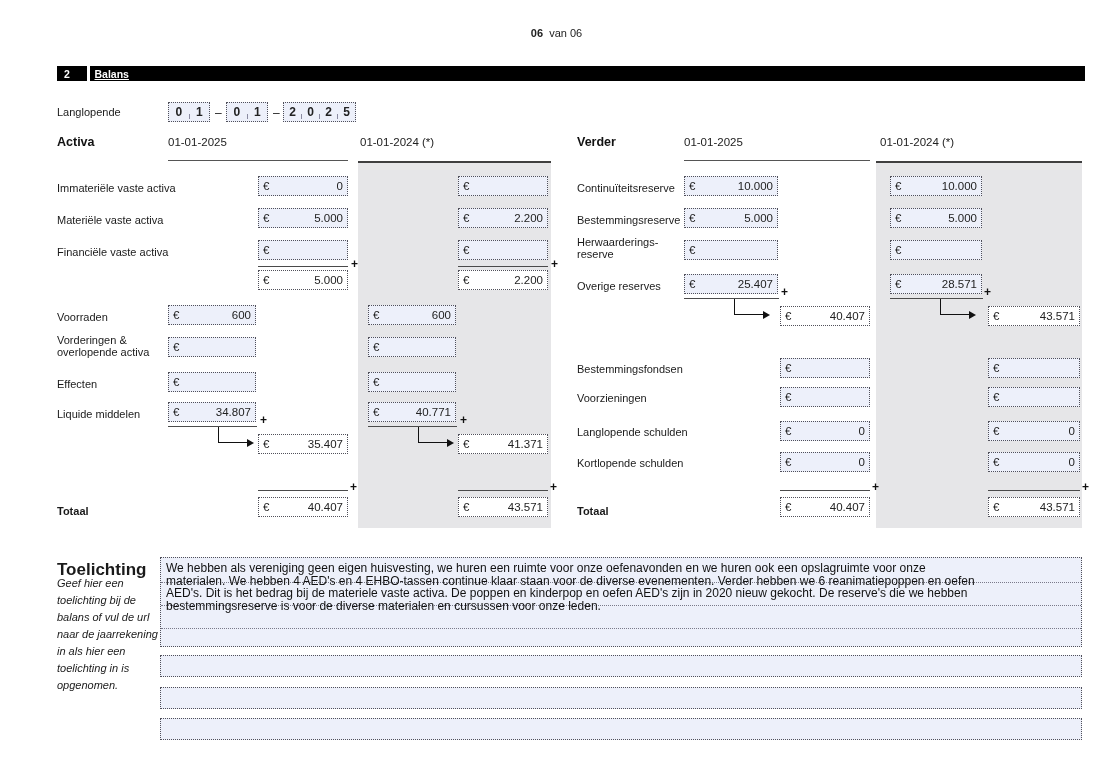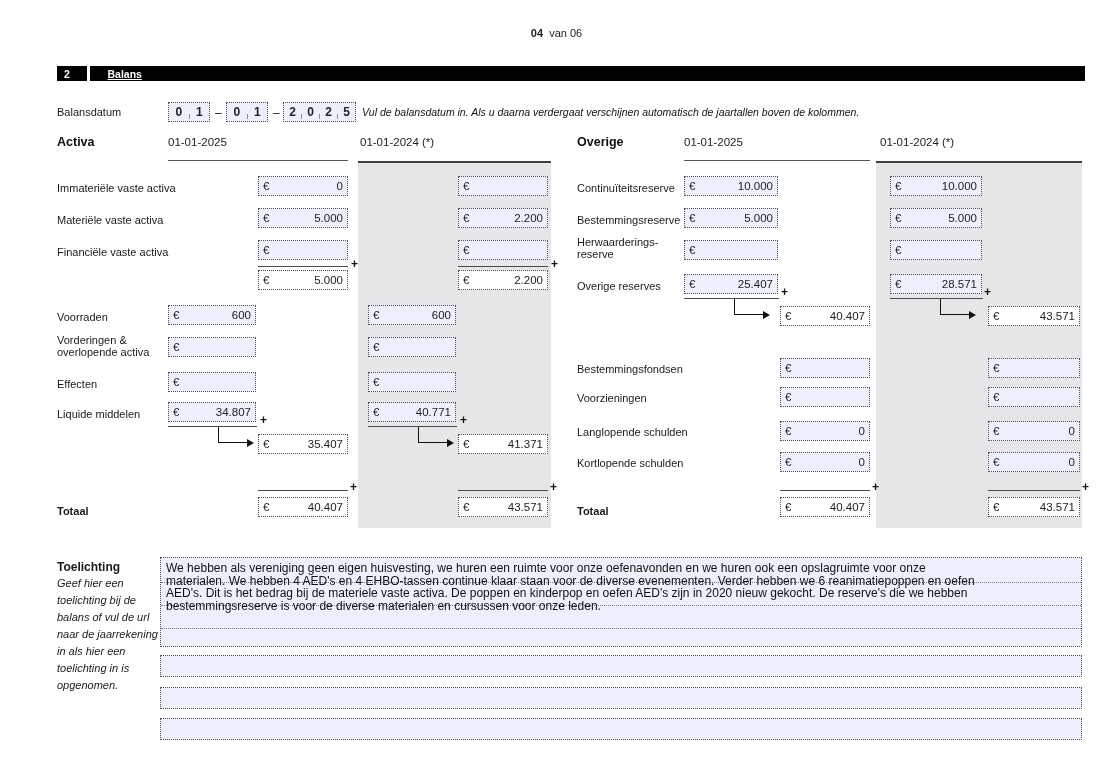--- a/index.html
+++ b/index.html
@@ -9,21 +9,21 @@
 
   .pageind { position:absolute; top:27px; left:0; width:100%; text-align:center;
              font-size:11px; color:#222; }
   .pageind .b { font-weight:bold; }
 
   .secbar { position:absolute; left:57px; top:66px; width:1028px; height:15px;
             background:#000; color:#fff; display:flex; align-items:center;
             font-size:10.5px; font-weight:bold; }
   .secnum { width:30px; padding-left:7px; }
   .secsep { width:2.5px; height:15px; background:#fff; flex:0 0 auto; }
-  .sectitle { padding-left:18px;text-decoration:underline; }
+  .sectitle { padding-left:5px;text-decoration:underline; }
 
   .lbl { position:absolute; font-size:11px; color:#1a1a1a; white-space:nowrap; }
   .lbl.bold { font-weight:bold; }
   .colhead { position:absolute; top:136px; font-size:11.5px; color:#222; white-space:nowrap; }
   .sectitle2 { position:absolute; top:135px; font-size:12.5px; font-weight:bold; }
 
   .note { position:absolute; font-style:italic; font-size:10.5px; color:#111; white-space:nowrap; }
 
   .dategrp { position:absolute; top:102px; height:20px; border:1px dotted #50505a;
              background:#edf0fa; display:flex; align-items:stretch; }
@@ -68,31 +68,31 @@
   .bigfield .txtwrap div { white-space:nowrap; }
   .rowfield { position:absolute; left:160px; width:922px; height:22px;
               border:1px dotted #50505a; background:#edf0fa; }
 </style>
 </head>
 <body>
 
 <div id="page">
 
   <div class="pageind">
-    <span class="b">04</span>
+    <span class="b">06</span>
     <span style="margin-left:3px;">van 06</span>
   </div>
 
   <div class="secbar">
     <span class="secnum">2</span>
     <span class="secsep"></span>
     <span class="sectitle">Balans</span>
   </div>
 
-  <div class="lbl" style="left:57px; top:106px;">Balansdatum</div>
+  <div class="lbl" style="left:57px; top:106px;">Langlopende</div>
   <div class="dategrp" style="left:168px; width:42px;">
     <span class="dd">0</span>
     <span class="tick"></span>
     <span class="dd">1</span>
   </div>
   <span class="datedash" style="left:215px;">–</span>
   <div class="dategrp" style="left:226px; width:42px;">
     <span class="dd">0</span>
     <span class="tick"></span>
     <span class="dd">1</span>
@@ -100,26 +100,25 @@
   <span class="datedash" style="left:273px;">–</span>
   <div class="dategrp" style="left:283px; width:73px;">
     <span class="dd">2</span>
     <span class="tick"></span>
     <span class="dd">0</span>
     <span class="tick"></span>
     <span class="dd">2</span>
     <span class="tick"></span>
     <span class="dd">5</span>
   </div>
-  <div class="note" style="left:362px; top:106px;">Vul de balansdatum in. Als u daarna verdergaat verschijnen automatisch de jaartallen boven de kolommen.</div>
 
   <div class="sectitle2" style="left:57px;">Activa</div>
   <div class="colhead" style="left:168px;">01-01-2025</div>
   <div class="colhead" style="left:360px;">01-01-2024 (*)</div>
-  <div class="sectitle2" style="left:577px;">Overige</div>
+  <div class="sectitle2" style="left:577px;">Verder</div>
   <div class="colhead" style="left:684px;">01-01-2025</div>
   <div class="colhead" style="left:880px;">01-01-2024 (*)</div>
 
   <div class="colrule" style="left:168px; width:180px;"></div>
   <div class="colrule" style="left:684px; width:186px;"></div>
   <div class="panel" style="left:358px; width:193px;"></div>
   <div class="panel" style="left:876px; width:206px;"></div>
 
   <div class="lbl" style="left:57px; top:182px;">Immateriële vaste activa</div>
   <div class="lbl" style="left:57px; top:214px;">Materiële vaste activa</div>
@@ -327,21 +326,21 @@
       <span class="euro">€</span>
       <span class="val">0</span>
     </div>
   <div class="sumline" style="left:988px; width:92px; top:490px;"></div>
   <span class="plus" style="left:1082px; top:480px;">+</span>
   <div class="money q-cr calc" style="top:497px;">
       <span class="euro">€</span>
       <span class="val">43.571</span>
     </div>
 
-  <div class="lbl bold" style="left:57px; top:560px; font-size:12px;">Toelichting</div>
+  <div class="lbl bold" style="left:57px; top:560px; font-size:17px;">Toelichting</div>
   <div class="hint" style="top:577px;">Geef hier een</div>
   <div class="hint" style="top:594px;">toelichting bij de</div>
   <div class="hint" style="top:611px;">balans of vul de url</div>
   <div class="hint" style="top:628px;">naar de jaarrekening</div>
   <div class="hint" style="top:645px;">in als hier een</div>
   <div class="hint" style="top:662px;">toelichting in is</div>
   <div class="hint" style="top:679px;">opgenomen.</div>
 
   <div class="bigfield">
     <div class="ruleline" style="top:24px;"></div>

